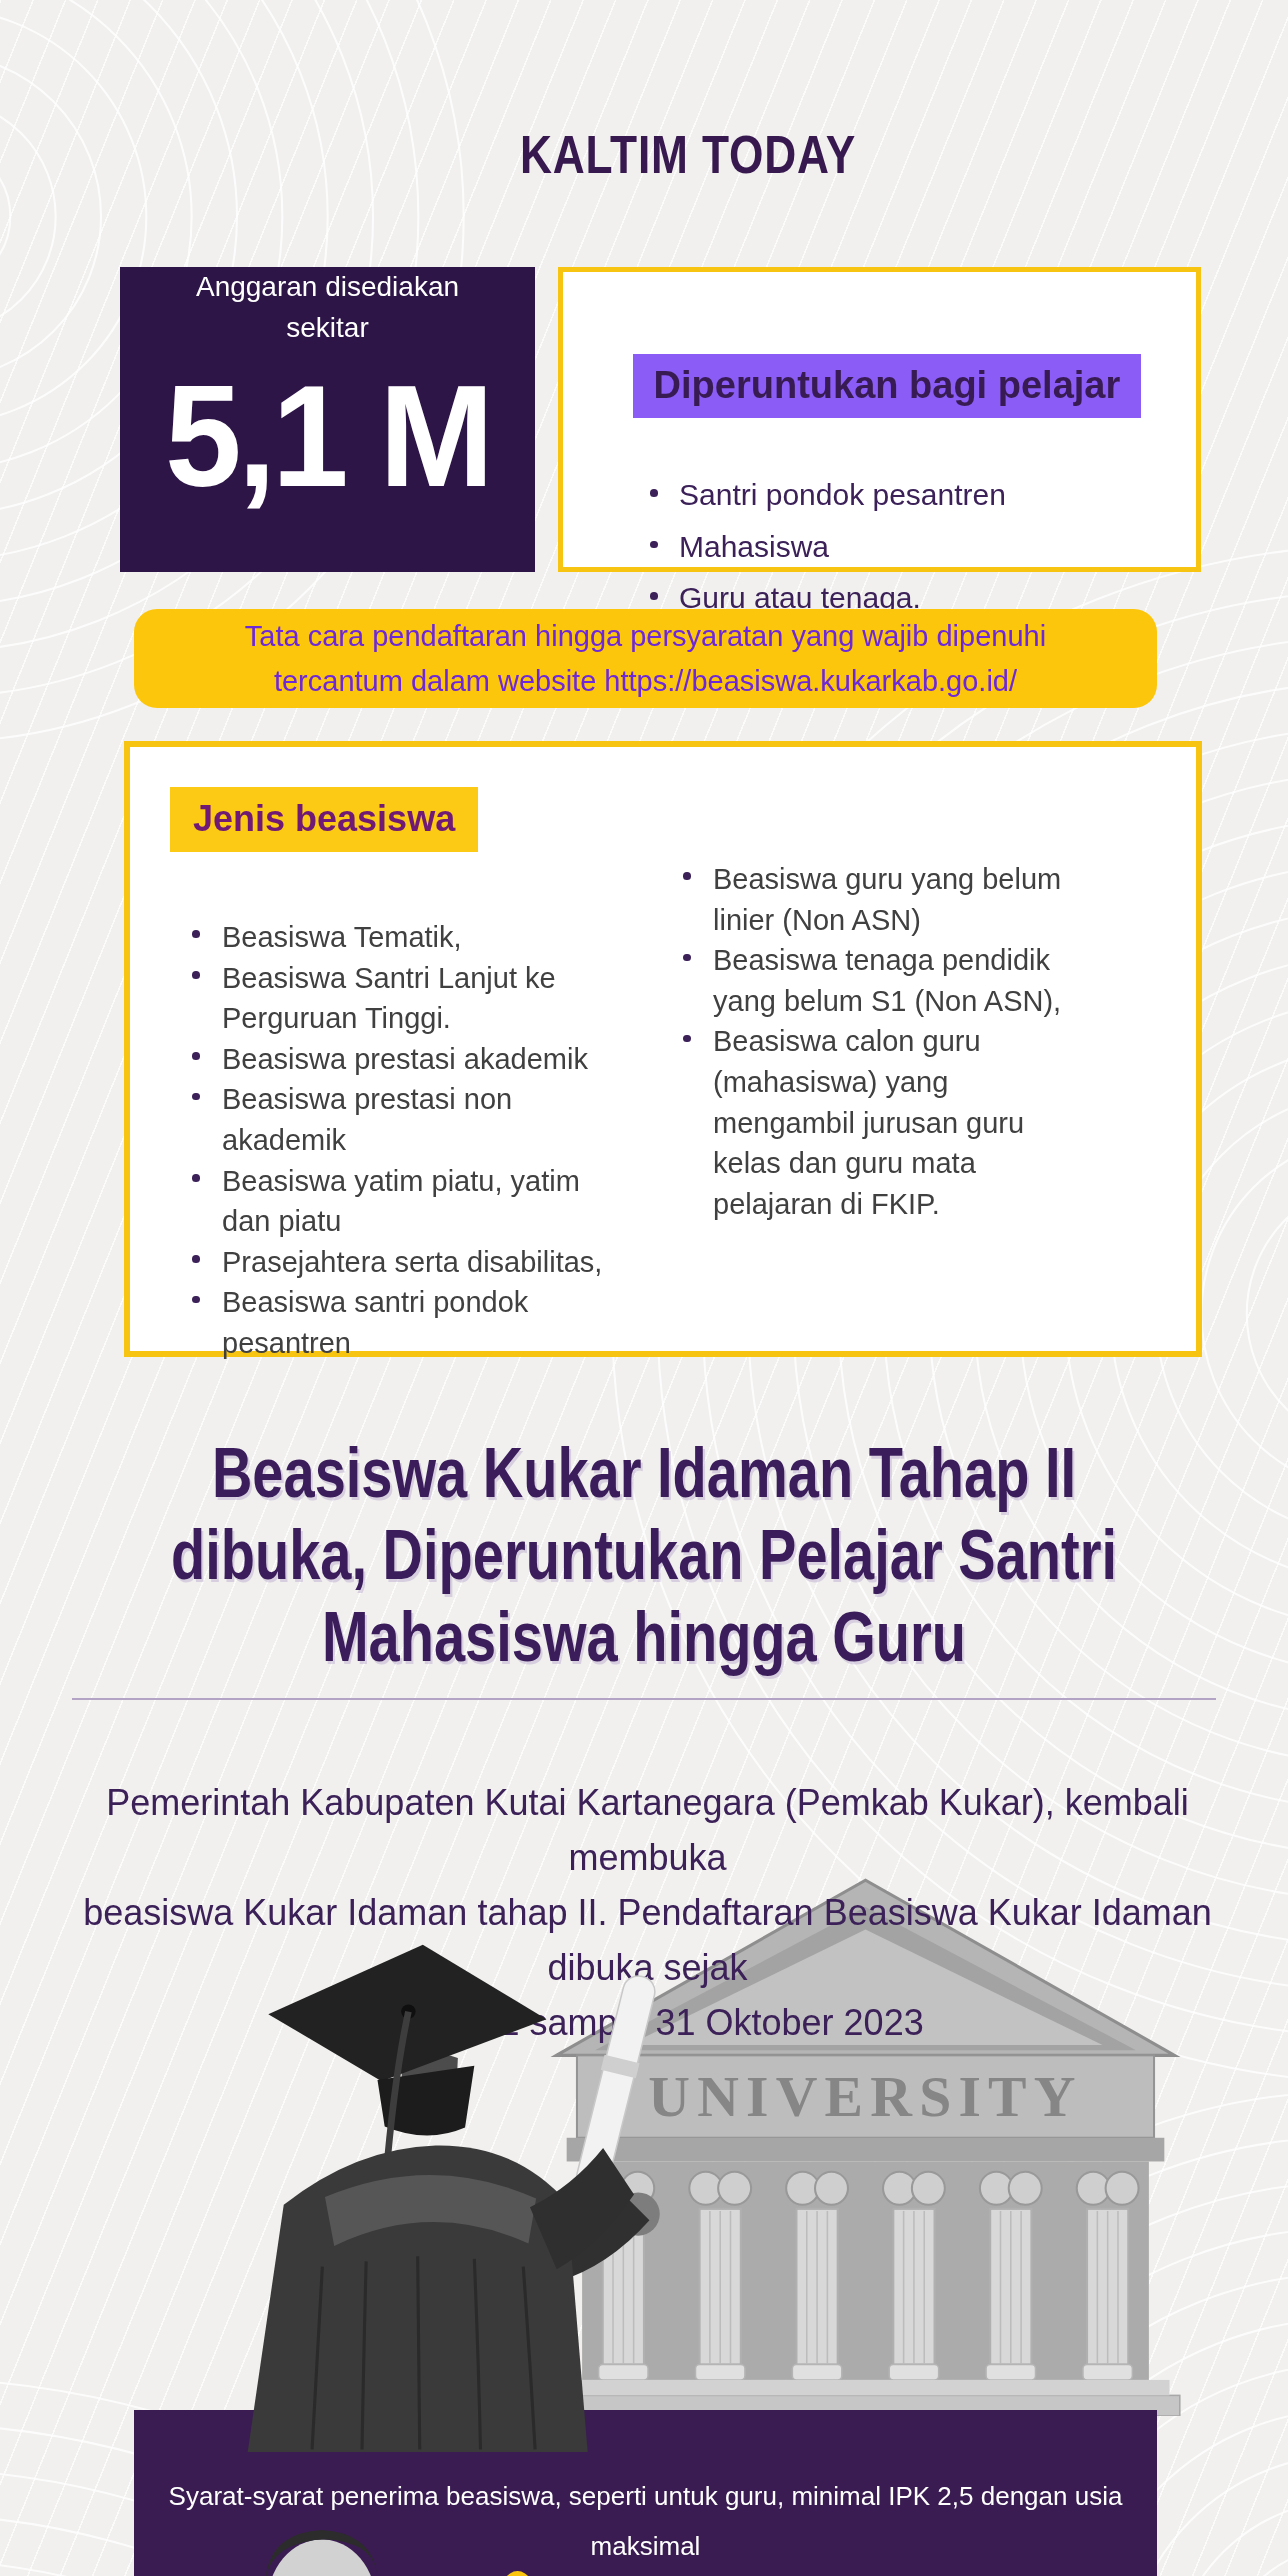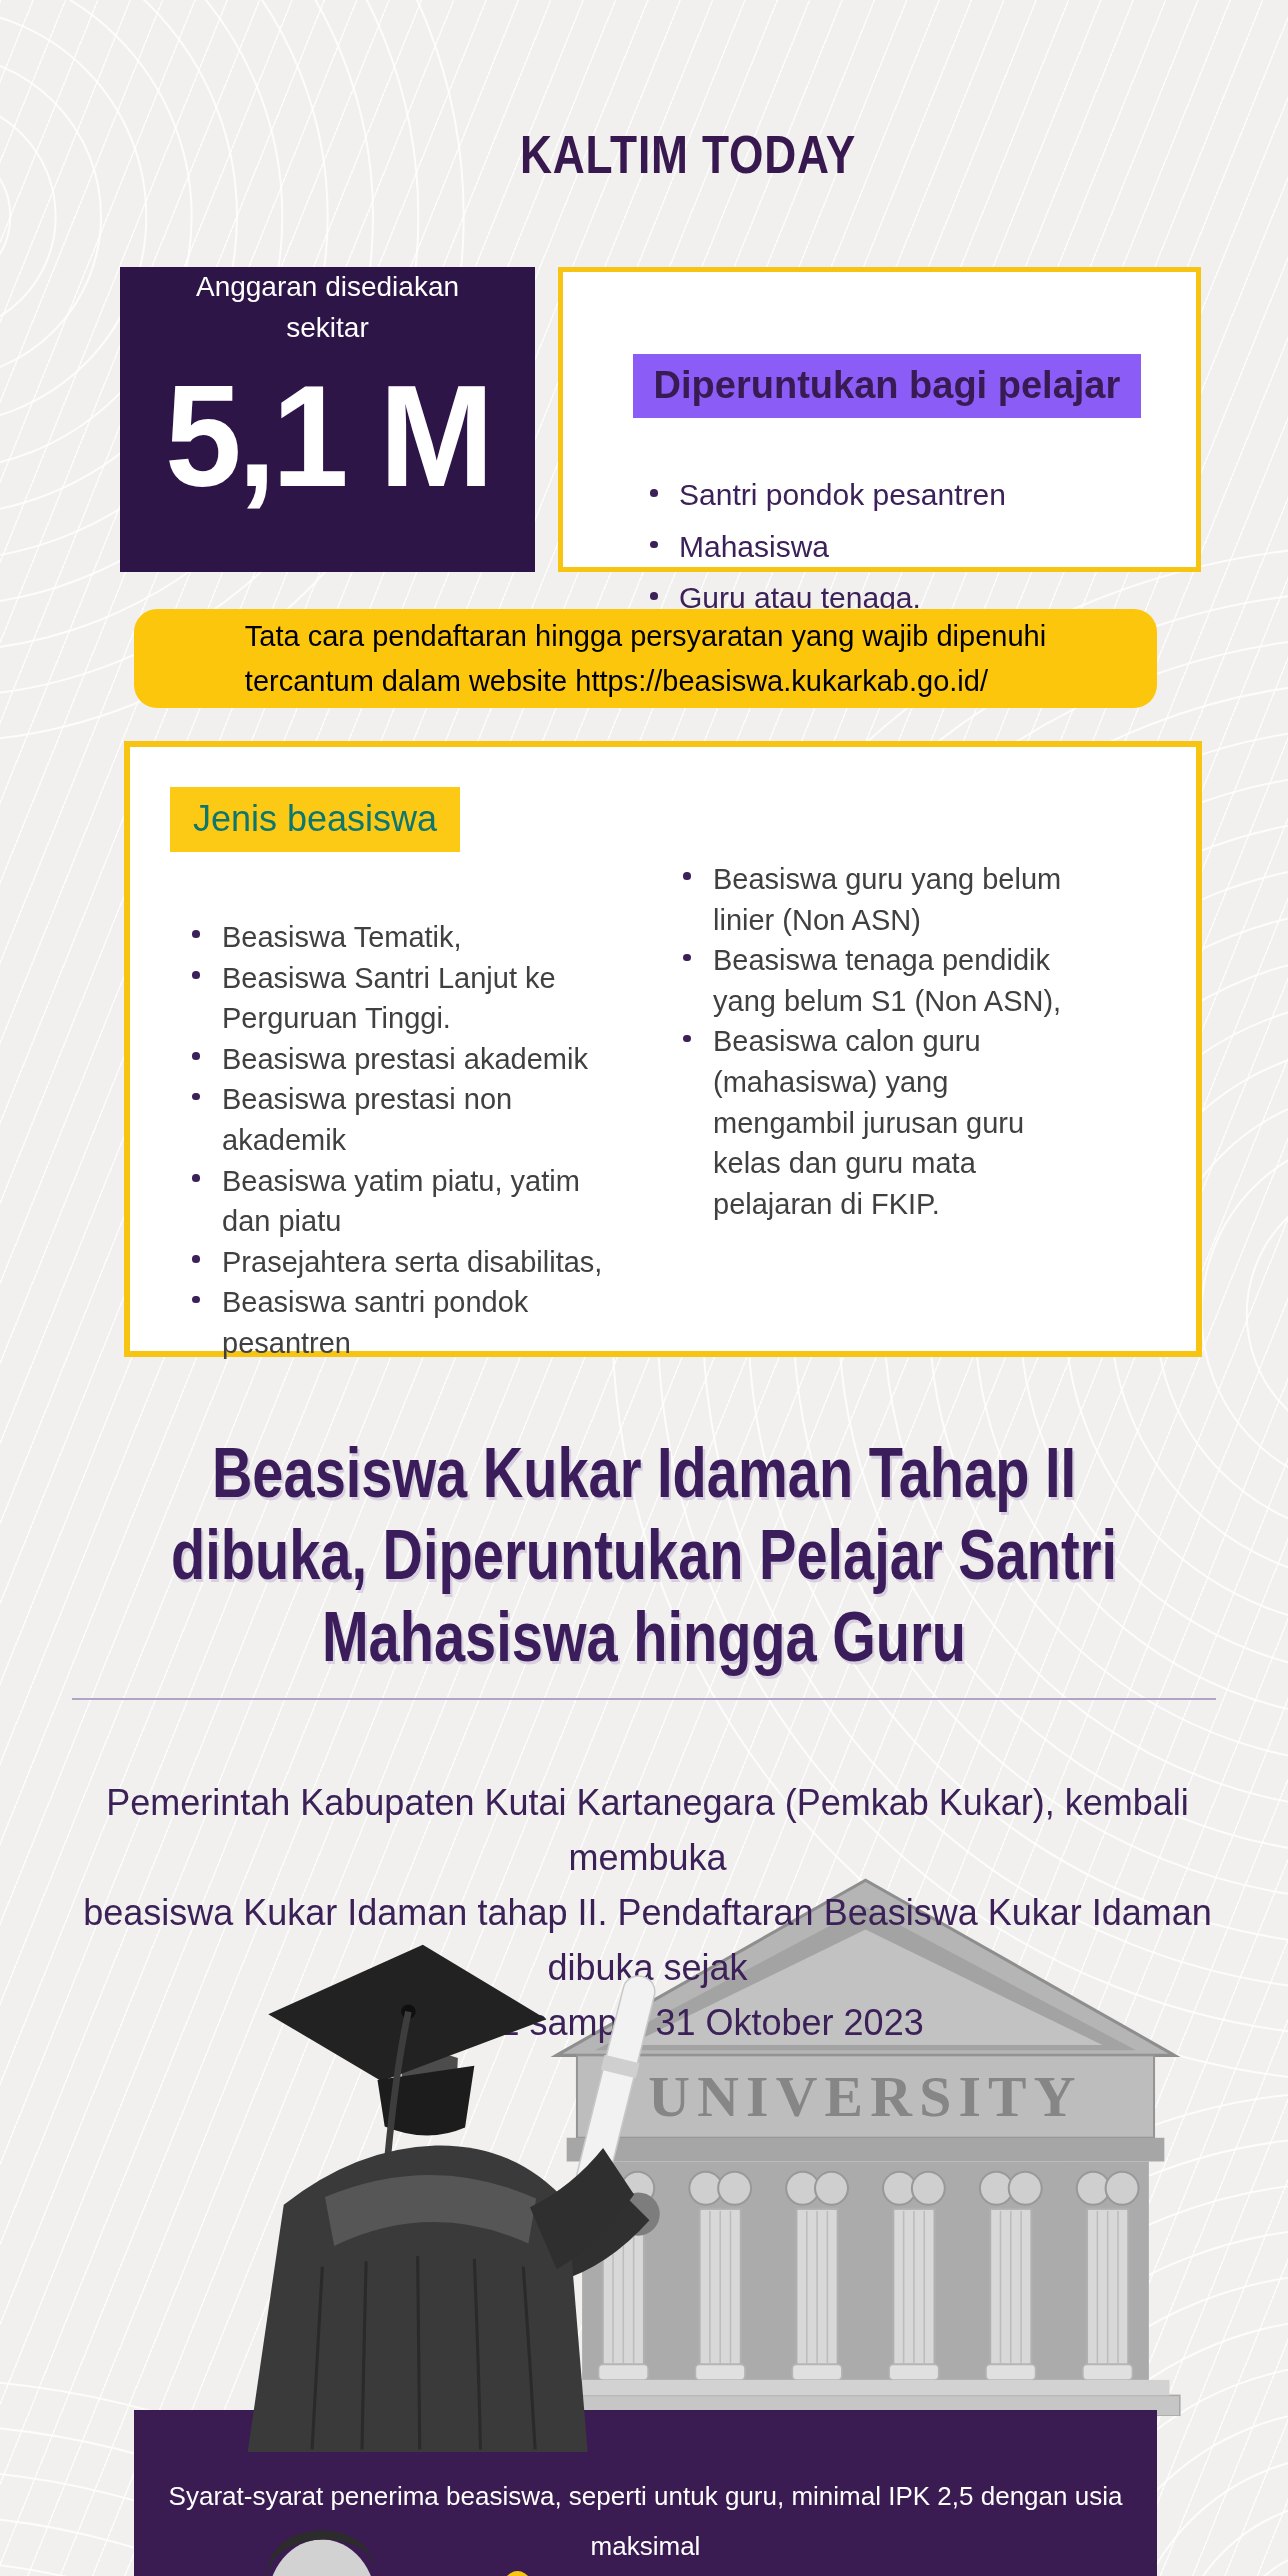--- a/index.html
+++ b/index.html
@@ -25,27 +25,27 @@
     border:5.2px solid #f6c411;box-sizing:border-box;z-index:2;}
   .audience-title{position:absolute;left:70px;top:82px;display:inline-block;background:#8b5cf6;
     color:#371b52;font-size:38px;font-weight:800;padding:10.3px 20.6px;}
   .audience-list{position:absolute;left:82px;top:206px;margin:0;padding:0;list-style:none;}
   .audience-list li{position:relative;padding-left:34px;margin-bottom:17.5px;color:#3b2158;font-size:30px;font-weight:500;white-space:pre-line;}
   .audience-list li::before{content:"";position:absolute;left:5.2px;top:11.3px;width:7.7px;height:7.7px;border-radius:50%;background:#3b2158;}
 
   
   .banner{position:absolute;left:134px;top:609px;width:1023px;height:99px;background:#fcc60d;border-radius:23px;
     display:flex;align-items:center;justify-content:center;z-index:2;}
-  .banner p{margin:0;color:#000000;font-size:29px;line-height:1.55;font-weight:500;white-space:pre-line;}
+  .banner p{margin:0;text-align:center;color:#6d28d9;font-size:29px;line-height:1.55;font-weight:500;white-space:pre-line;}
 
   
   .types-box{position:absolute;left:124px;top:741px;width:1078px;height:616px;background:#ffffff;
     border:6.2px solid #f6c411;box-sizing:border-box;z-index:2;}
   .types-title{position:absolute;left:40px;top:40px;display:inline-block;background:#fcc915;
-    color:#0f766e;font-size:36px;font-weight:400;padding:11.3px 23px;}
+    color:#701a75;font-size:36px;font-weight:700;padding:11.3px 23px;}
   ul.types{margin:0;padding:0;list-style:none;position:absolute;}
   ul.types li{position:relative;padding-left:36px;color:#404040;font-size:29px;line-height:1.4;font-weight:500;white-space:pre-line;}
   ul.types li::before{content:"";position:absolute;left:6.2px;top:13.4px;width:7.7px;height:7.7px;border-radius:50%;background:#3b2158;}
   .types-left{left:56px;top:170px;width:479px;}
   .types-right{left:547px;top:112px;width:495px;}
 
   
   .headline{position:absolute;left:0;top:1432px;width:1288px;text-align:center;z-index:2;}
   .headline div{font-size:70px;font-weight:800;color:#3a1d5a;line-height:82px;
     transform:scaleX(.8);transform-origin:center;text-shadow:2.6px 2.6px 0 rgba(165,145,195,.35);}

